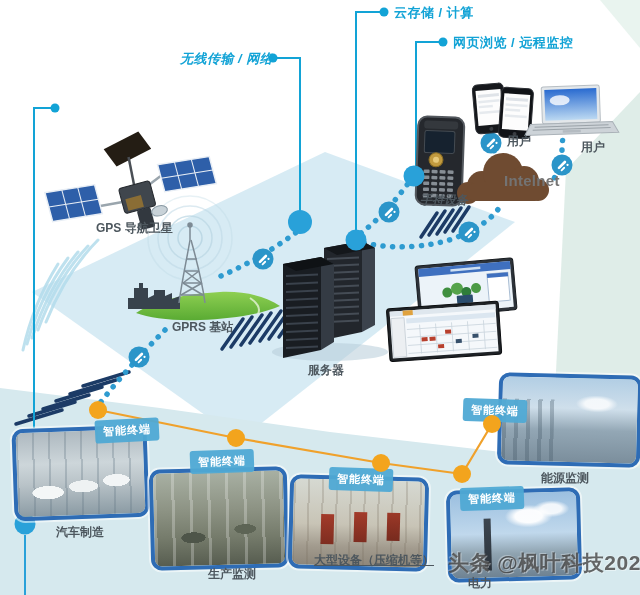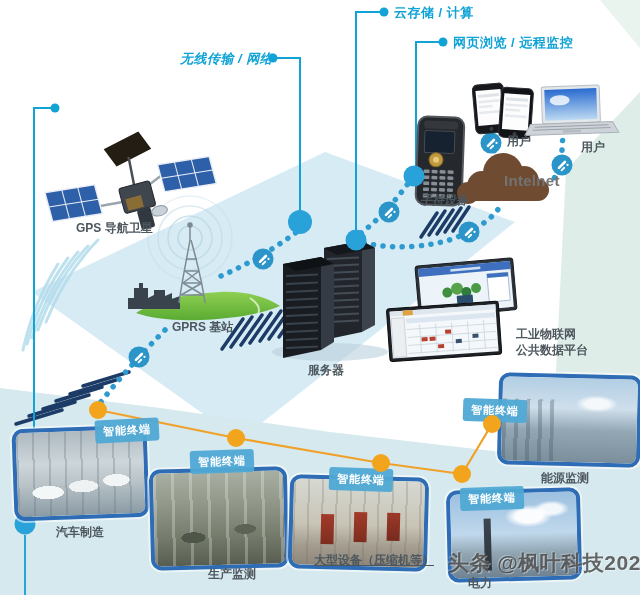--- a/index.html
+++ b/index.html
@@ -346,31 +346,27 @@
 <div class="odot" style="left:89px;top:401px;"></div>
 <div class="odot" style="left:227px;top:429px;"></div>
 <div class="odot" style="left:372px;top:454px;"></div>
 <div class="odot" style="left:453px;top:465px;"></div>
 <div class="odot" style="left:483px;top:415px;"></div>
 
 <div class="abs cat-label" style="left:180px;top:50px;font-style:italic;">无线传输 / 网络</div>
 <div class="abs cat-label" style="left:394px;top:4px;">云存储 / 计算</div>
 <div class="abs cat-label" style="left:453px;top:34px;">网页浏览 / 远程监控</div>
 
-<div class="abs node-label" style="left:76px;top:220px;">GPS 导航卫星</div>
+<div class="abs node-label" style="left:96px;top:220px;">GPS 导航卫星</div>
 <div class="abs node-label" style="left:172px;top:319px;">GPRS 基站</div>
 <div class="abs node-label" style="left:308px;top:362px;">服务器</div>
 <div class="abs node-label" style="left:420px;top:192px;font-style:italic;">手持设备</div>
 <div class="abs node-label" style="left:507px;top:133px;">用户</div>
 <div class="abs node-label" style="left:581px;top:139px;">用户</div>
 <div class="abs cloud-label" style="left:480px;top:172px;">Intelnet</div>
-<div class="abs platform" style="left:516px;top:326px;">
-  <div>工业物联网</div>
-  <div>公共数据平台</div>
-</div>
 
 <div class="abs node-label" style="left:56px;top:524px;">汽车制造</div>
 <div class="abs node-label" style="left:208px;top:566px;">生产监测</div>
 <div class="abs node-label" style="left:314px;top:552px;text-decoration:underline;">大型设备（压缩机等）</div>
 <div class="abs node-label" style="left:468px;top:575px;">电力</div>
 <div class="abs node-label" style="left:541px;top:470px;">能源监测</div>
 
 <div class="abs watermark" style="left:448px;top:549px;">头条 @枫叶科技2020</div>
 
 </div>

